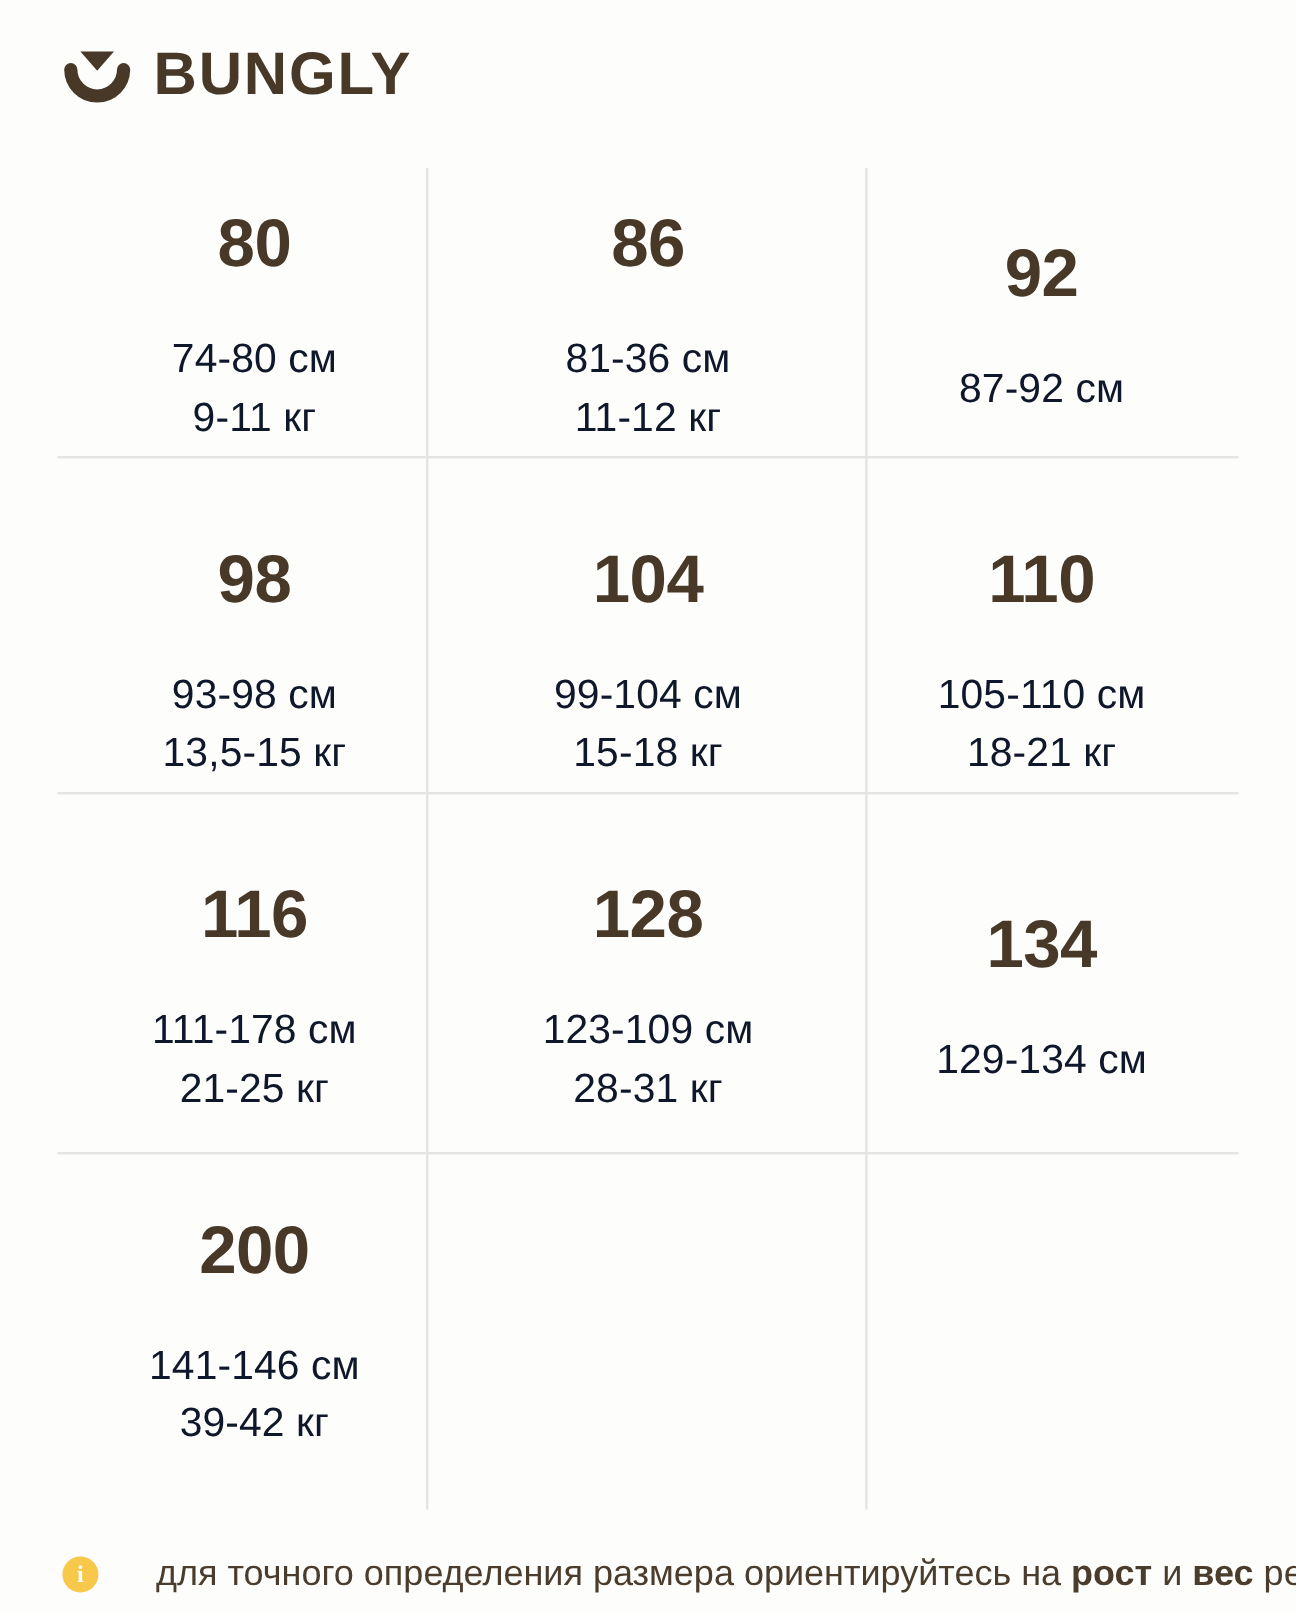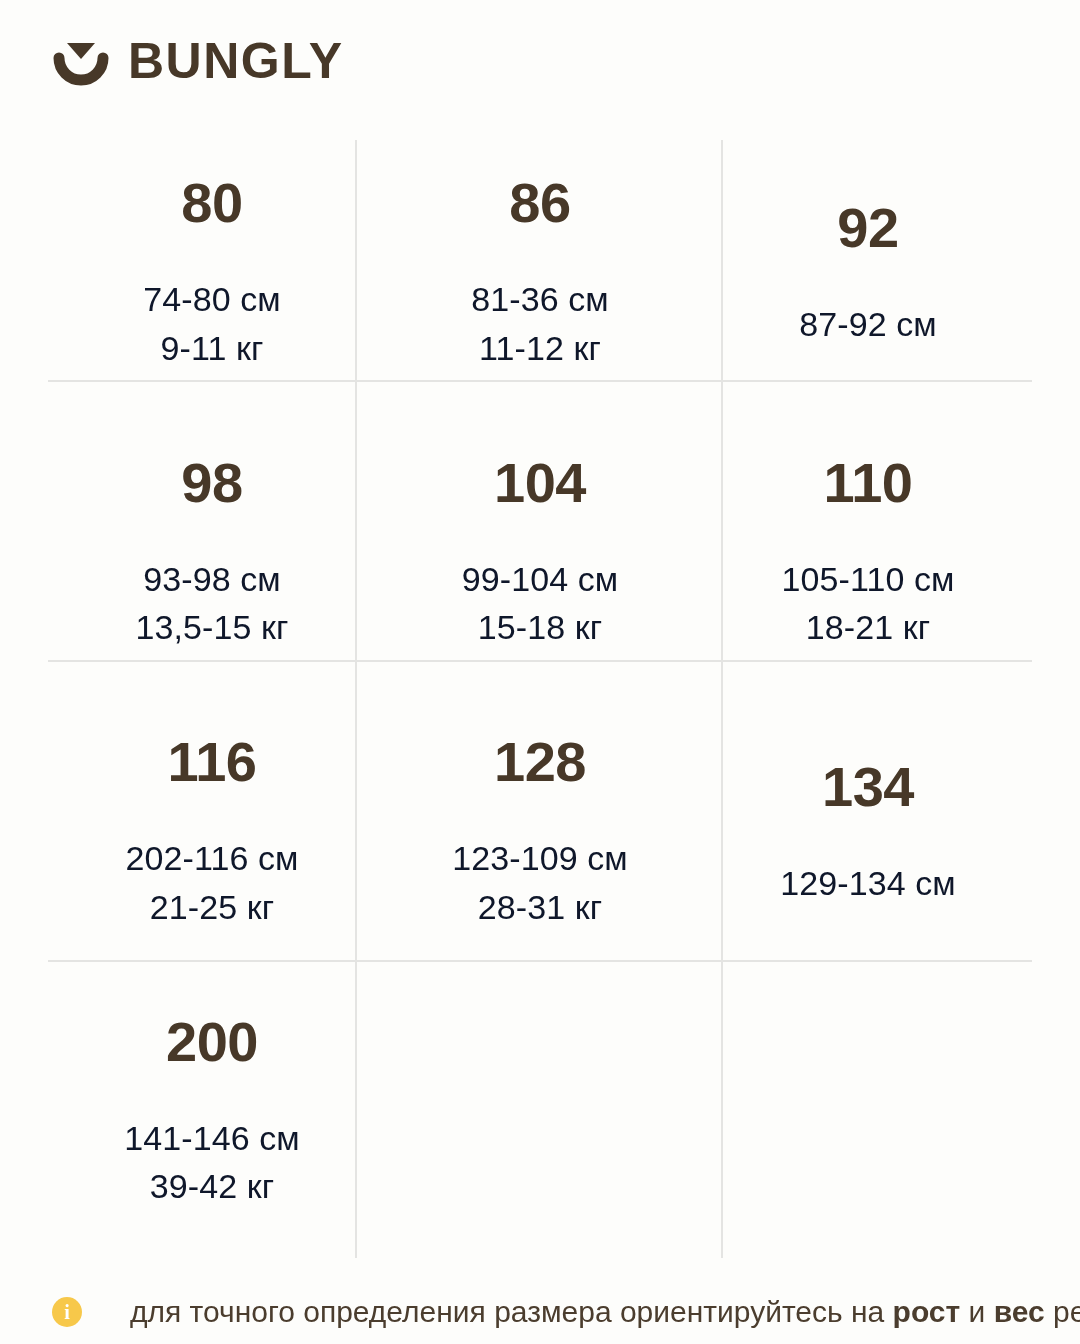--- a/index.html
+++ b/index.html
@@ -186,21 +186,21 @@
   </div>
 
   <div class="cell">
     <div class="cell-size">110</div>
     <div class="cell-height">105-110 см</div>
     <div class="cell-weight">18-21 кг</div>
   </div>
 
   <div class="cell">
     <div class="cell-size">116</div>
-    <div class="cell-height">202-116 см</div>
+    <div class="cell-height">111-178 см</div>
     <div class="cell-weight">21-25 кг</div>
   </div>
 
 
   <div class="cell">
     <div class="cell-size">128</div>
     <div class="cell-height">123-109 см</div>
     <div class="cell-weight">28-31 кг</div>
   </div>
 

